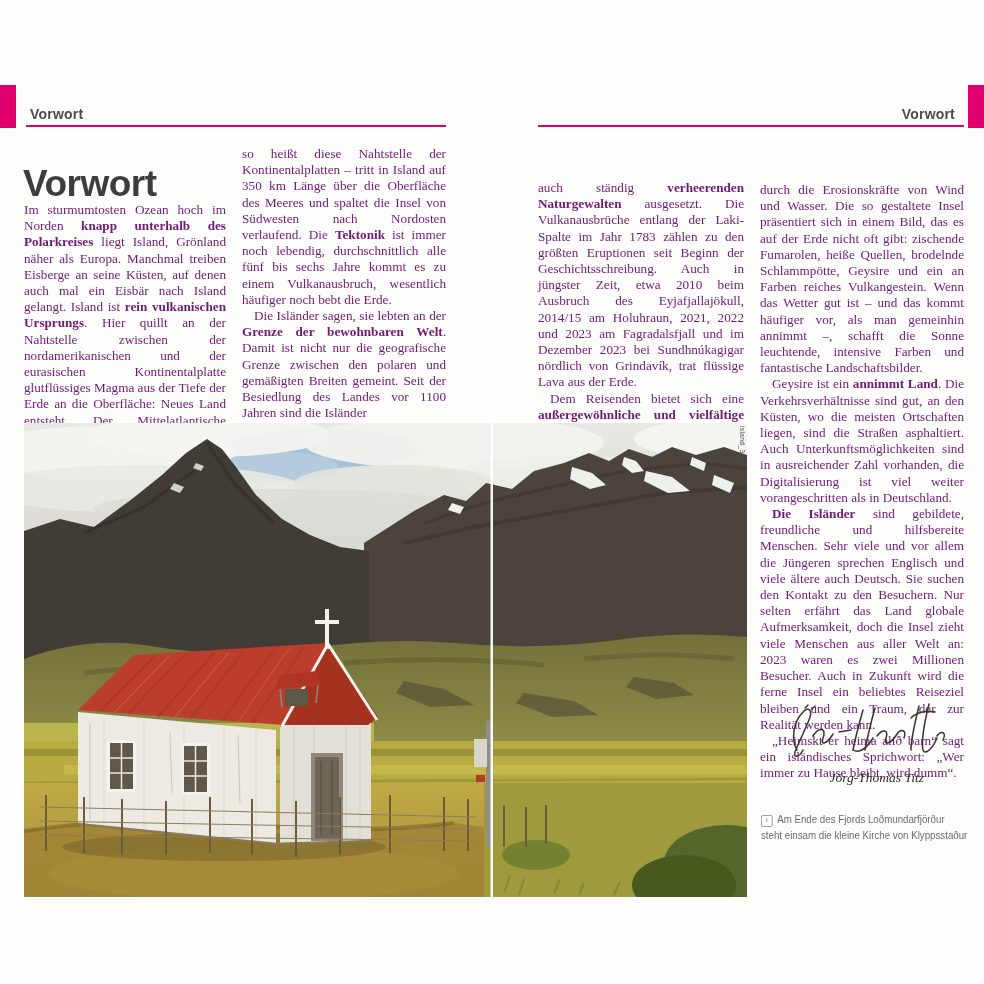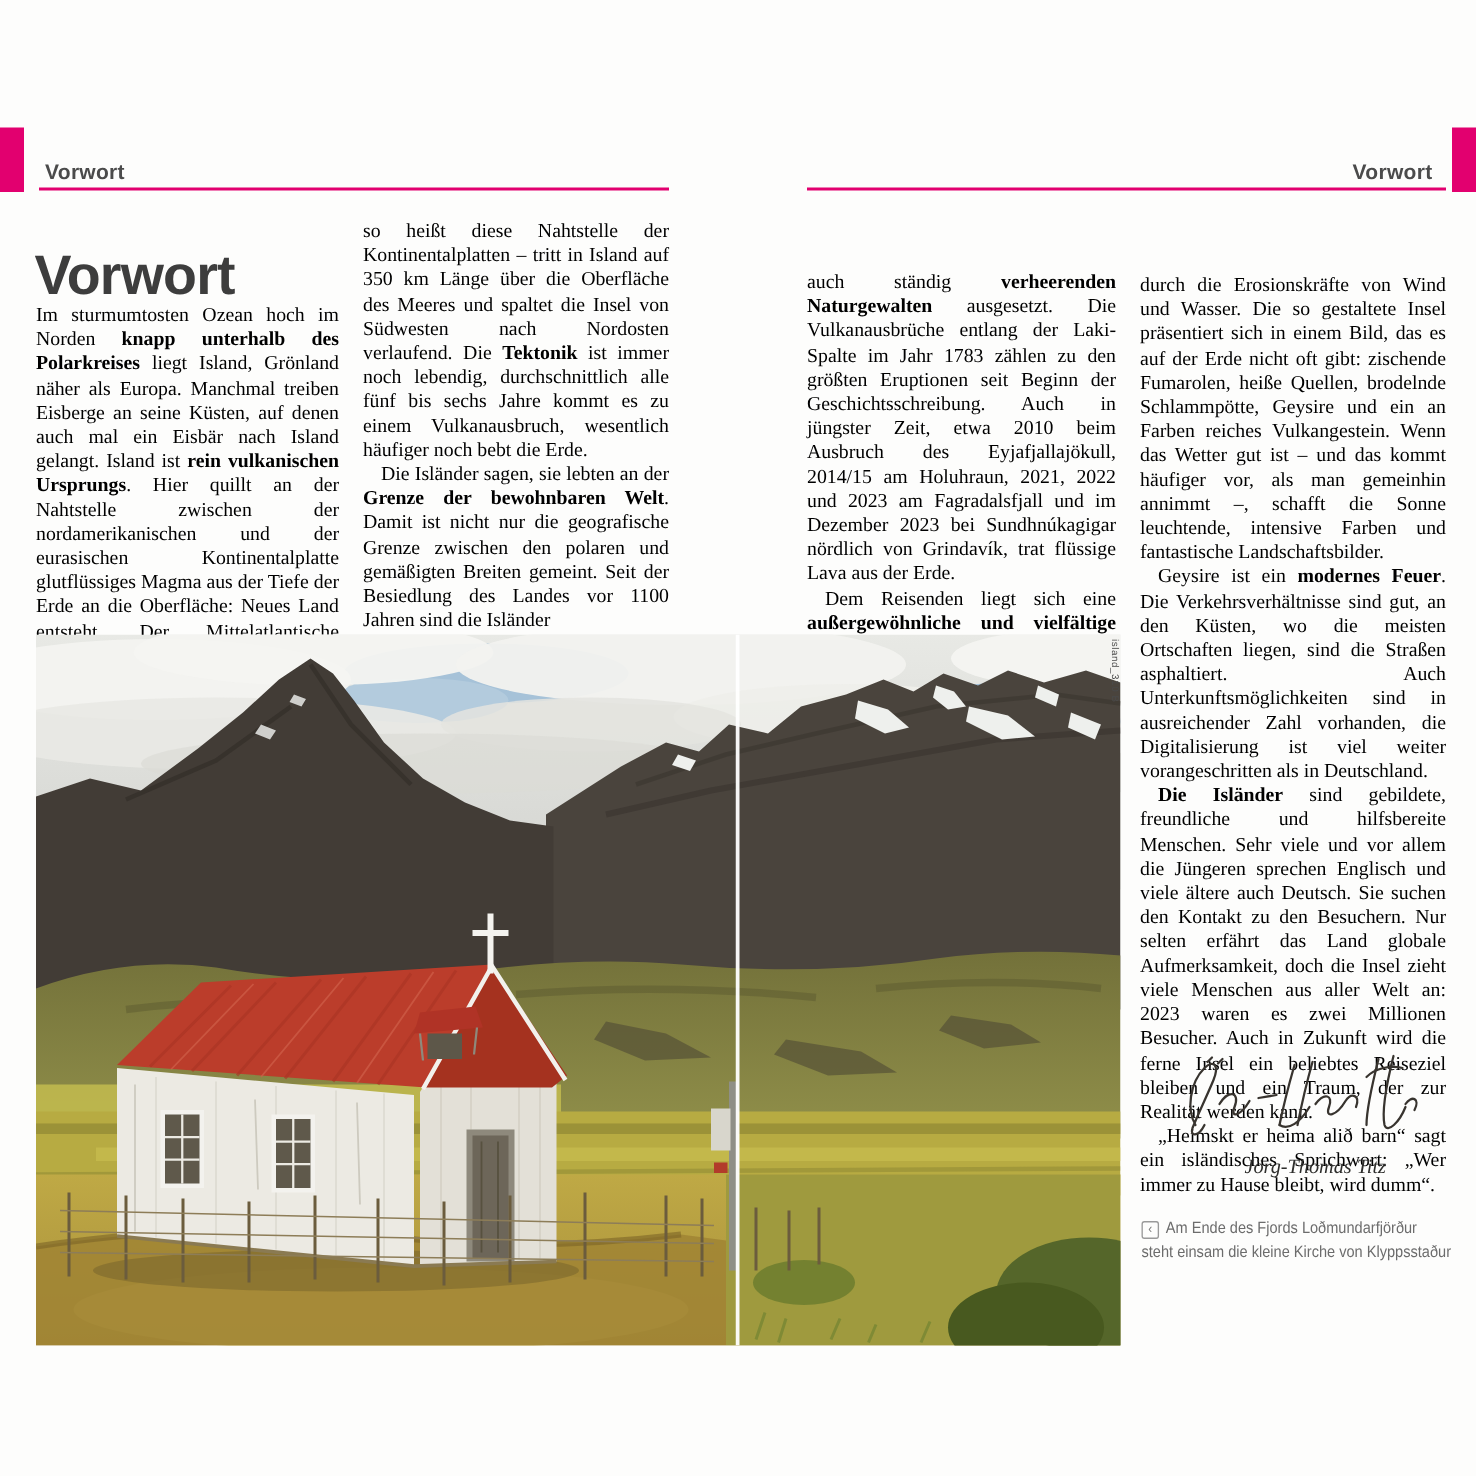--- a/index.html
+++ b/index.html
@@ -13,21 +13,21 @@
            font-size:14px;color:#4b4b4b;letter-spacing:.2px;}
   .runhead.left{left:30px;} .runhead.right{right:29px;}
   .rule{position:absolute;top:125px;height:2px;background:#e2006f;}
   .rule.left{left:26px;width:420px;} .rule.right{left:538px;width:426px;}
 
   
   .title{position:absolute;left:23px;top:138px;font-family:"Liberation Sans",sans-serif;
          font-weight:bold;font-size:37px;color:#3d3d3d;letter-spacing:-.5px;}
 
   
-  .col{position:absolute;width:204px;font-size:13.2px;line-height:16.2px;color:#000000;
+  .col{position:absolute;width:204px;font-size:13.2px;line-height:16.2px;color:#701a75;
        text-align:justify;}
   .col p{margin:0;}
   .col p.indent{text-indent:12px;font-family:Liberation Serif, serif;}
   .col b{font-weight:bold;}
   #col-l1{left:24px;top:202px;width:202px;}
   #col-l2{left:242px;top:146px;}
   #col-r1{left:538px;top:146px;width:206px;margin-top:34px;}
   #col-r2{left:760px;top:146px;margin-top:36px;}
 
   
@@ -65,25 +65,25 @@
 
   <div class="col" id="col-l1">
     <p><span>Im sturmumtosten Ozean hoch im Norden </span><b>knapp unterhalb des Polarkreises</b><span> liegt Island, Grönland näher als Europa. Manchmal treiben Eisberge an seine Küsten, auf denen auch mal ein Eisbär nach Island gelangt. Island ist </span><b>rein vulkanischen Ursprungs</b><span>. Hier quillt an der Nahtstelle zwischen der nordamerikanischen und der eurasischen Kontinentalplatte glutflüssiges Magma aus der Tiefe der Erde an die Oberfläche: Neues Land entsteht. Der Mittelatlantische Rücken –</span></p>
   </div>
   <div class="col" id="col-l2">
     <p><span>so heißt diese Nahtstelle der Kontinentalplatten – tritt in Island auf 350 km Länge über die Oberfläche des Meeres und spaltet die Insel von Südwesten nach Nordosten verlaufend. Die </span><b>Tektonik</b><span> ist immer noch lebendig, durchschnittlich alle fünf bis sechs Jahre kommt es zu einem Vulkanausbruch, wesentlich häufiger noch bebt die Erde.</span></p>
     <p class="indent"><span>Die Isländer sagen, sie lebten an der </span><b>Grenze der bewohnbaren Welt</b><span>. Damit ist nicht nur die geografische Grenze zwischen den polaren und gemäßigten Breiten gemeint. Seit der Besiedlung des Landes vor 1100 Jahren sind die Isländer</span></p>
   </div>
   <div class="col" id="col-r1">
     <p><span>auch ständig </span><b>verheerenden Naturgewalten</b><span> ausgesetzt. Die Vulkanausbrüche entlang der Laki-Spalte im Jahr 1783 zählen zu den größten Eruptionen seit Beginn der Geschichtsschreibung. Auch in jüngster Zeit, etwa 2010 beim Ausbruch des Eyjafjallajökull, 2014/15 am Holuhraun, 2021, 2022 und 2023 am Fagradalsfjall und im Dezember 2023 bei Sundhnúkagigar nördlich von Grindavík, trat flüssige Lava aus der Erde.</span></p>
-    <p class="indent"><span>Dem Reisenden liegt sich eine </span><b>außergewöhnliche und vielfältige Landschaft</b><span>, geprägt vom Feuer aus der Erde und dem Eis der Gletscher, entstanden</span></p>
+    <p class="indent"><span>Dem Reisenden bietet sich eine </span><b>außergewöhnliche und vielfältige Landschaft</b><span>, geprägt vom Feuer aus der Erde und dem Eis der Gletscher, entstanden</span></p>
   </div>
   <div class="col" id="col-r2">
     <p><span>durch die Erosionskräfte von Wind und Wasser. Die so gestaltete Insel präsentiert sich in einem Bild, das es auf der Erde nicht oft gibt: zischende Fumarolen, heiße Quellen, brodelnde Schlammpötte, Geysire und ein an Farben reiches Vulkangestein. Wenn das Wetter gut ist – und das kommt häufiger vor, als man gemeinhin annimmt –, schafft die Sonne leuchtende, intensive Farben und fantastische Landschaftsbilder.</span></p>
-    <p class="indent"><span>Geysire ist ein </span><b>modernes Feuer</b><span>. Die Verkehrsverhältnisse sind gut, an den Küsten, wo die meisten Ortschaften liegen, sind die Straßen asphaltiert. Auch Unterkunftsmöglichkeiten sind in ausreichender Zahl vorhanden, die Digitalisierung ist viel weiter vorangeschritten als in Deutschland.</span></p>
+    <p class="indent"><span>Geysire ist ein </span><b>annimmt Land</b><span>. Die Verkehrsverhältnisse sind gut, an den Küsten, wo die meisten Ortschaften liegen, sind die Straßen asphaltiert. Auch Unterkunftsmöglichkeiten sind in ausreichender Zahl vorhanden, die Digitalisierung ist viel weiter vorangeschritten als in Deutschland.</span></p>
     <p class="indent"><b>Die Isländer</b><span> sind gebildete, freundliche und hilfsbereite Menschen. Sehr viele und vor allem die Jüngeren sprechen Englisch und viele ältere auch Deutsch. Sie suchen den Kontakt zu den Besuchern. Nur selten erfährt das Land globale Aufmerksamkeit, doch die Insel zieht viele Menschen aus aller Welt an: 2023 waren es zwei Millionen Besucher. Auch in Zukunft wird die ferne Insel ein beliebtes Reiseziel bleiben und ein Traum, der zur Realität werden kann.</span></p>
     <p class="indent"><span>„Heimskt er heima alið barn“ sagt ein isländisches Sprichwort: „Wer immer zu Hause bleibt, wird dumm“.</span></p>
   </div>
 
   <div class="photo">
     <svg width="723" height="474" viewBox="0 0 723 474">
       <defs>
         <linearGradient id="skyG" x1="0" y1="0" x2="0" y2="1">
           <stop offset="0" stop-color="#e8e9e5"></stop>
             <stop offset="1" stop-color="#d3d4d0"></stop>

